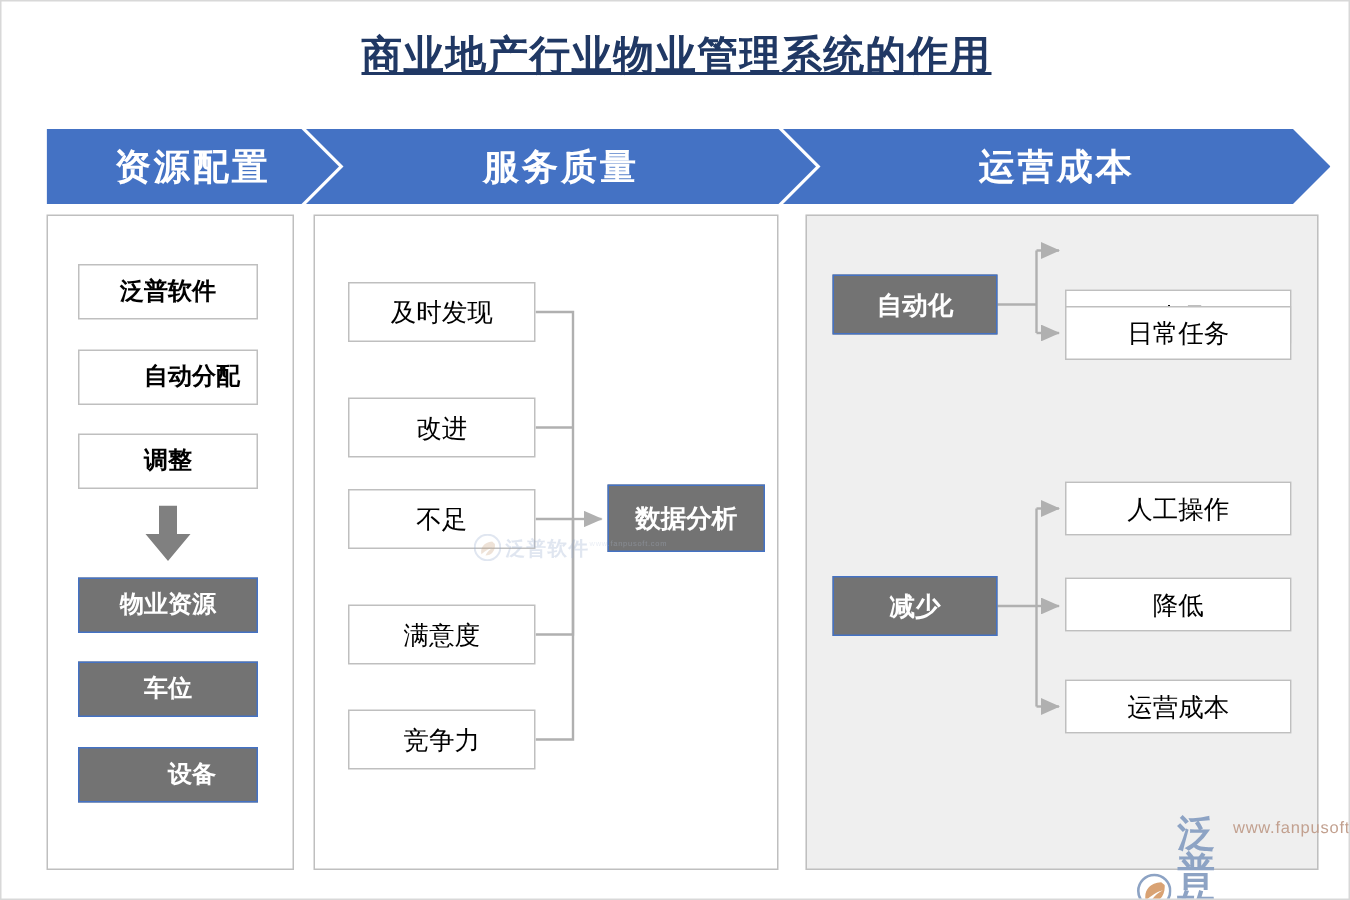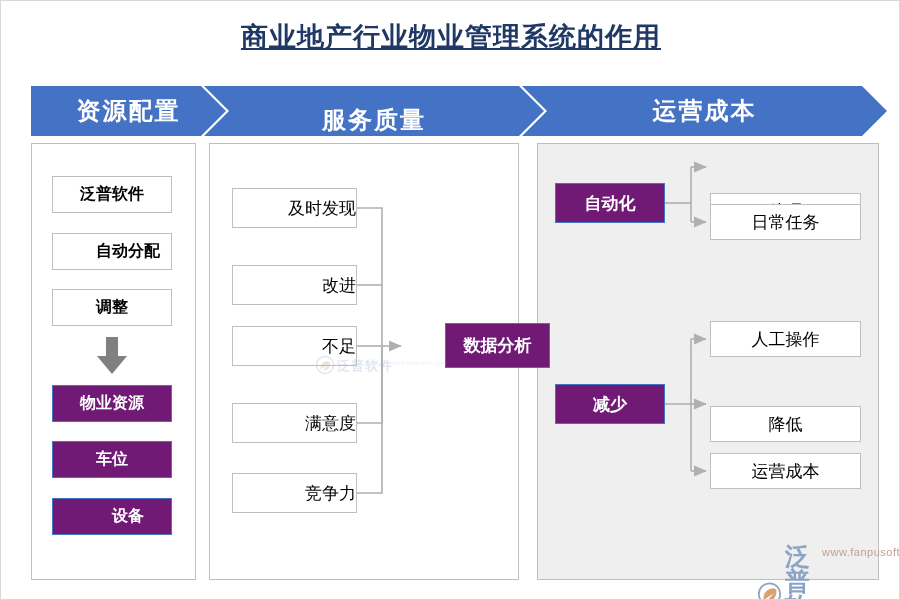--- a/index.html
+++ b/index.html
@@ -34,59 +34,59 @@
   .chev{
     position:absolute;top:0;height:50px;
     background:#4472c4;
     display:flex;align-items:center;justify-content:center;
     color:#ffffff;font-size:24px;font-weight:bold;letter-spacing:2px;
   }
   .chev span{position:relative;z-index:3;}
   .chev-1{left:0;width:195px;
     clip-path:polygon(0 0,170px 0,195px 25px,170px 50px,0 50px);}
   .chev-2{left:173px;width:340px;
-    clip-path:polygon(0 0,315px 0,340px 25px,315px 50px,0 50px,25px 25px);align-items:flex-end;}
+    clip-path:polygon(0 0,315px 0,340px 25px,315px 50px,0 50px,25px 25px);}
   .chev-3{left:491px;width:365px;
     clip-path:polygon(0 0,340px 0,365px 25px,340px 50px,0 50px,25px 25px);}
 
   
   .panel{position:absolute;box-sizing:border-box;border:1px solid #bfbfbf;background:#ffffff;}
   #panel-left{left:30px;top:142px;width:165px;height:437px;}
   #panel-mid{left:208px;top:142px;width:310px;height:437px;}
   #panel-right{left:536px;top:142px;width:342px;height:437px;background:#efefef;}
 
   
   .box{
     position:absolute;box-sizing:border-box;
     display:flex;align-items:center;justify-content:center;
     background:#ffffff;border:1px solid #bfbfbf;
     color:#000000;
     font-family:"Liberation Serif","DejaVu Serif",serif;
   }
-  .box.blue{background:#701a75;border:1px solid #4472c4;color:#ffffff;font-weight:bold;}
+  .box.blue{background:#737373;border:1px solid #4472c4;color:#ffffff;font-weight:bold;}
   .box.bold{font-weight:bold;}
 
   
   .l-box{left:51px;width:120px;height:37px;font-size:16px;}
   .l1{top:175px;} .l2{top:232px;padding-left:32px;} .l3{top:288px;}
   .l4{top:384px;} .l5{top:440px;} .l6{top:497px;padding-left:32px;}
 
   .down-arrow{position:absolute;left:95px;top:336px;width:32px;height:38px;}
 
   
-  .m-box{left:231px;width:125px;height:40px;font-size:17px;justify-content:flex-end;}
+  .m-box{left:231px;width:125px;height:40px;font-size:17px;}
   .m1{top:187px;} .m2{top:264px;} .m3{top:325px;} .m4{top:402px;} .m5{top:472px;}
-  #box-data-analysis{left:404px;top:322px;width:105px;height:45px;font-size:17px;margin-left:40px;}
+  #box-data-analysis{left:404px;top:322px;width:105px;height:45px;font-size:17px;}
 
   
   .r-key{left:554px;width:110px;height:40px;font-size:17px;}
   #box-automation{top:182px;} #box-reduce{top:383px;}
   .r-box{left:709px;width:151px;height:36px;font-size:17px;}
   #box-process{top:148px;margin-top:44px;} #box-daily{top:203px;}
-  #box-manual{top:320px;} #box-lower{top:405px;} #box-opcost{top:452px;}
+  #box-manual{top:320px;} #box-lower{top:384px;} #box-opcost{top:452px;}
 
   
   svg.lines{position:absolute;left:0;top:0;width:900px;height:600px;pointer-events:none;}
 
   
   .wm{position:absolute;display:flex;align-items:center;pointer-events:none;}
   #wm-center{left:315px;top:355px;opacity:.30;}
   #wm-corner{left:757px;top:543px;opacity:1;}
   .wm-logo{position:relative;display:inline-block;}
   .wm-text{display:flex;flex-direction:row;line-height:1;}

